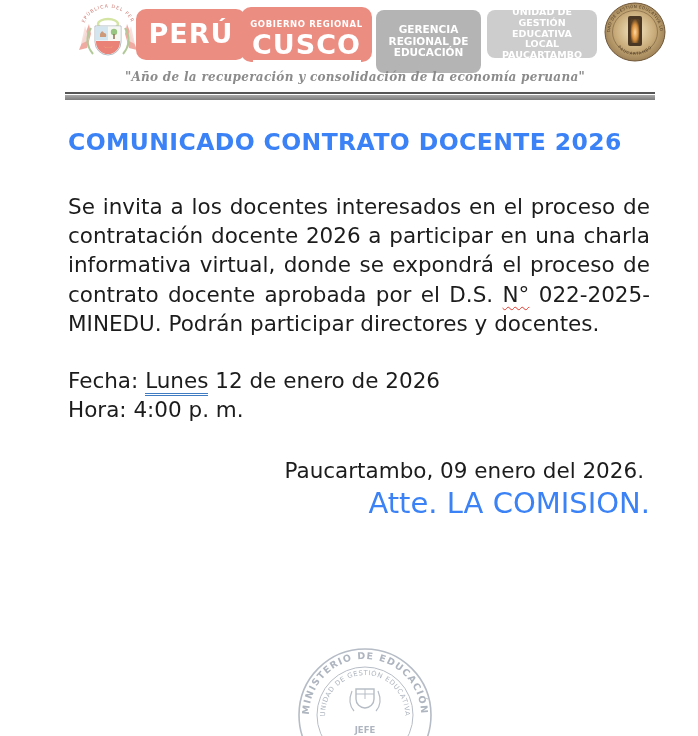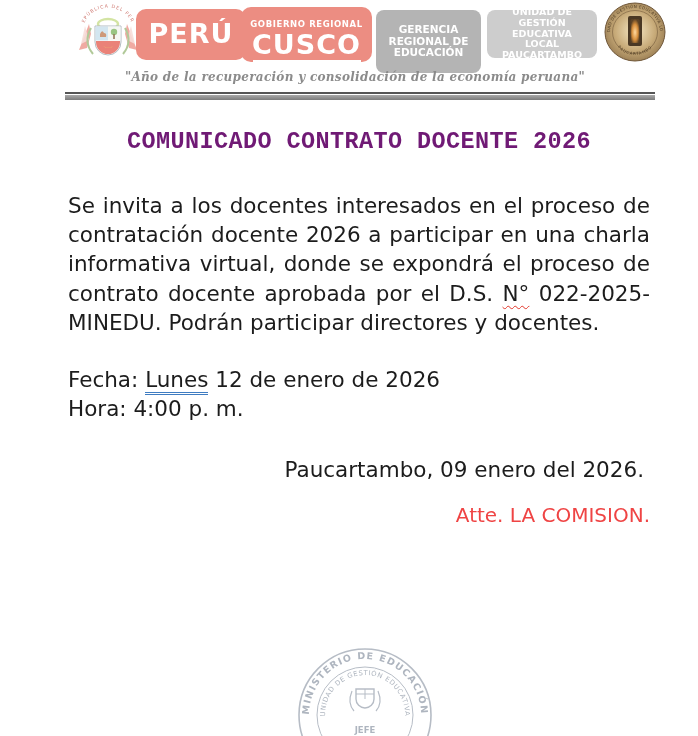--- a/index.html
+++ b/index.html
@@ -55,52 +55,49 @@
 
   .sep { position: absolute; left: 65px; top: 92px; width: 590px; }
   .sep .thin  { height: 2px; background: #565656; }
   .sep .gap   { height: 1px; background: #ffffff; }
   .sep .thick { height: 5px; background: linear-gradient(#a9a9a9, #7c7c7c); }
 
   
   .content { position: absolute; left: 68px; top: 120px; width: 582px; }
 
   .doc-title {
-    text-align: center;
     font-weight: bold;
     font-size: 23.5px;
     letter-spacing: .4px;
-    color: #701a75;
+    color: #3b82f6;
     margin-top: 8px;
     white-space: nowrap;
-    font-family: Liberation Mono, monospace;
   }
 
   .body-text { font-size: 21.5px; line-height: 29.2px; color: #1c1c1c; }
 
   .para-justify { margin-top: 36px; text-align: justify; }
 
   .squiggle {
     text-decoration: underline wavy #e2382c;
     text-decoration-thickness: 1px;
     text-underline-offset: 4px;
     text-decoration-skip-ink: none;
   }
   .grammar { border-bottom: 3px double #3f7cc1; }
 
   .fecha-block { margin-top: 28px; }
   .para-enlace { margin-top: 28px; }
 
   .date-line { margin-top: 32px; text-align: right; padding-right: 6px; }
 
   .signature {
-    margin-top: 18px;
     text-align: right;
-    font-size: 20px;
-    color: #ef4444;
+    font-size: 29px;
+    color: #3b82f6;
     position: relative;
     z-index: 2;
   }
 
   .stamp { position: absolute; left: 295px; top: 645px; width: 140px; height: 140px; opacity: .62; z-index: 1; }
 </style>
 </head>
 <body>
 
 <div class="page">

